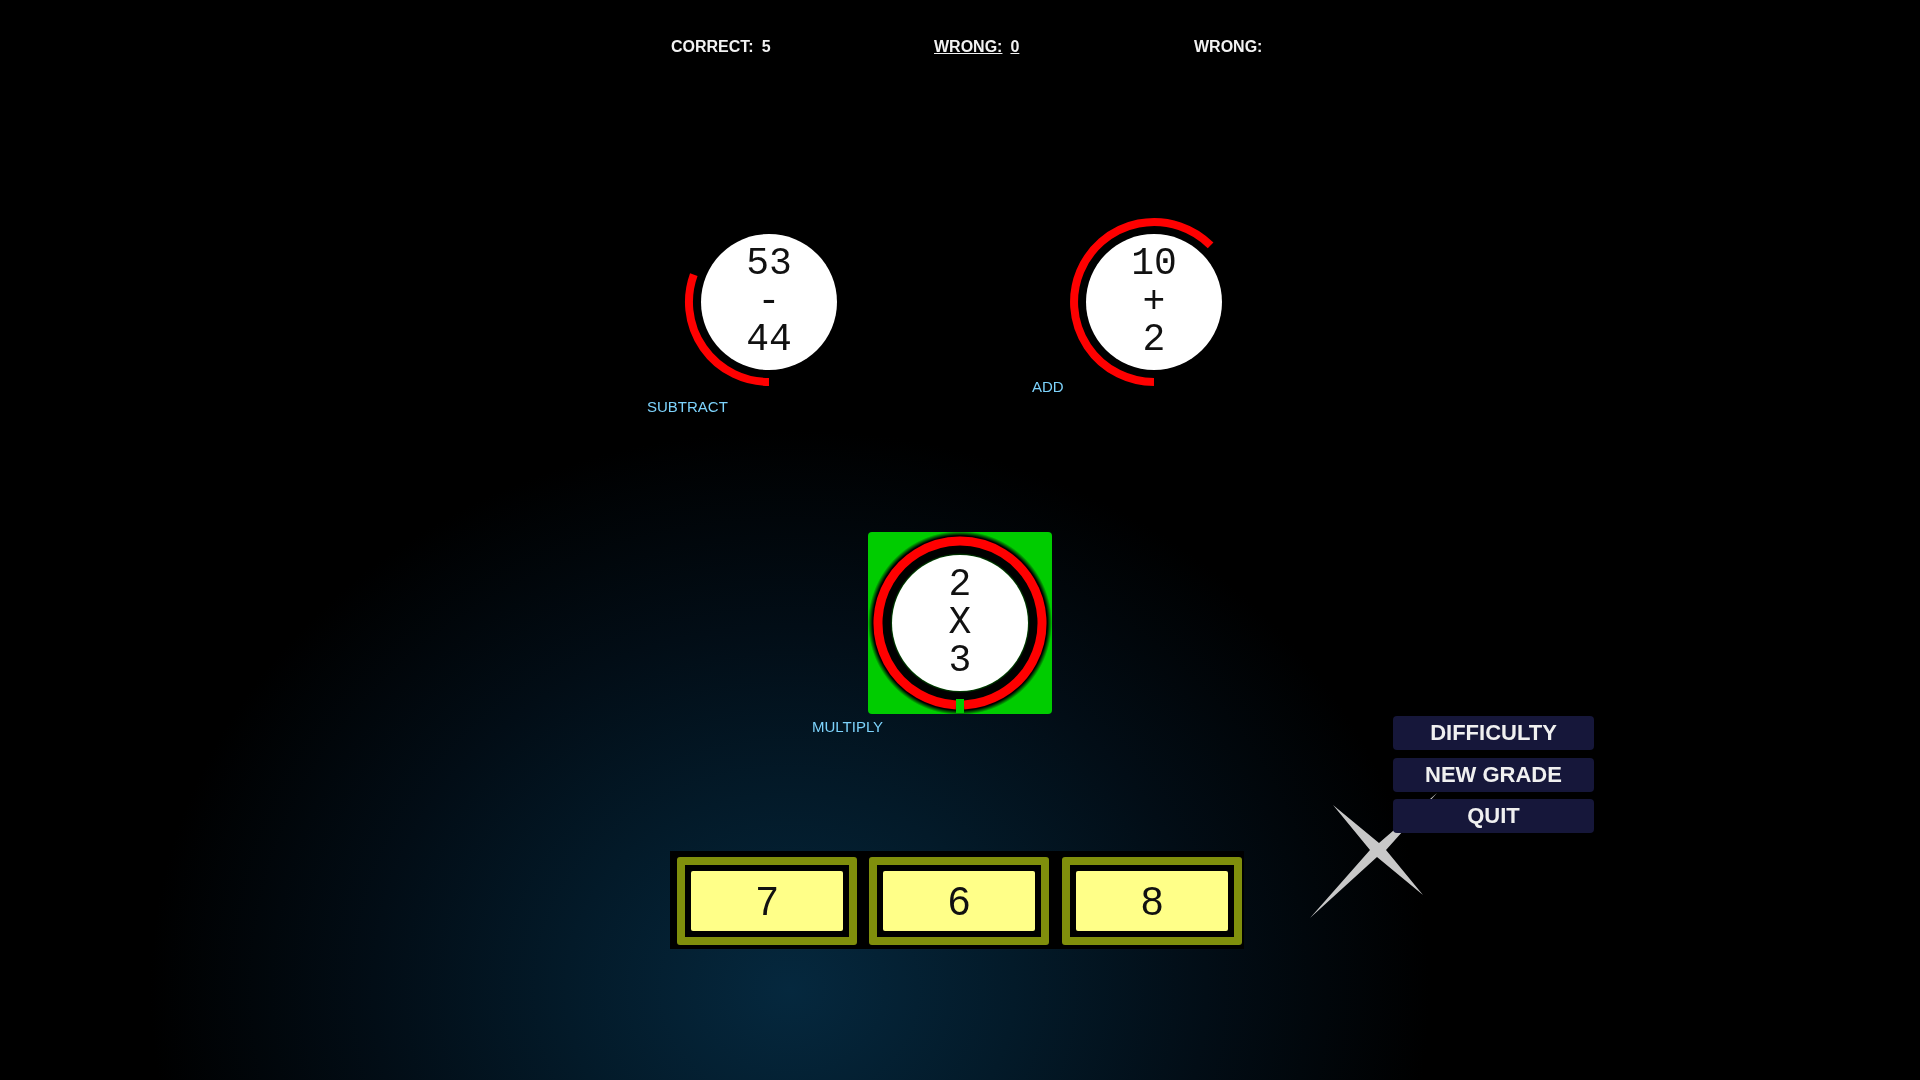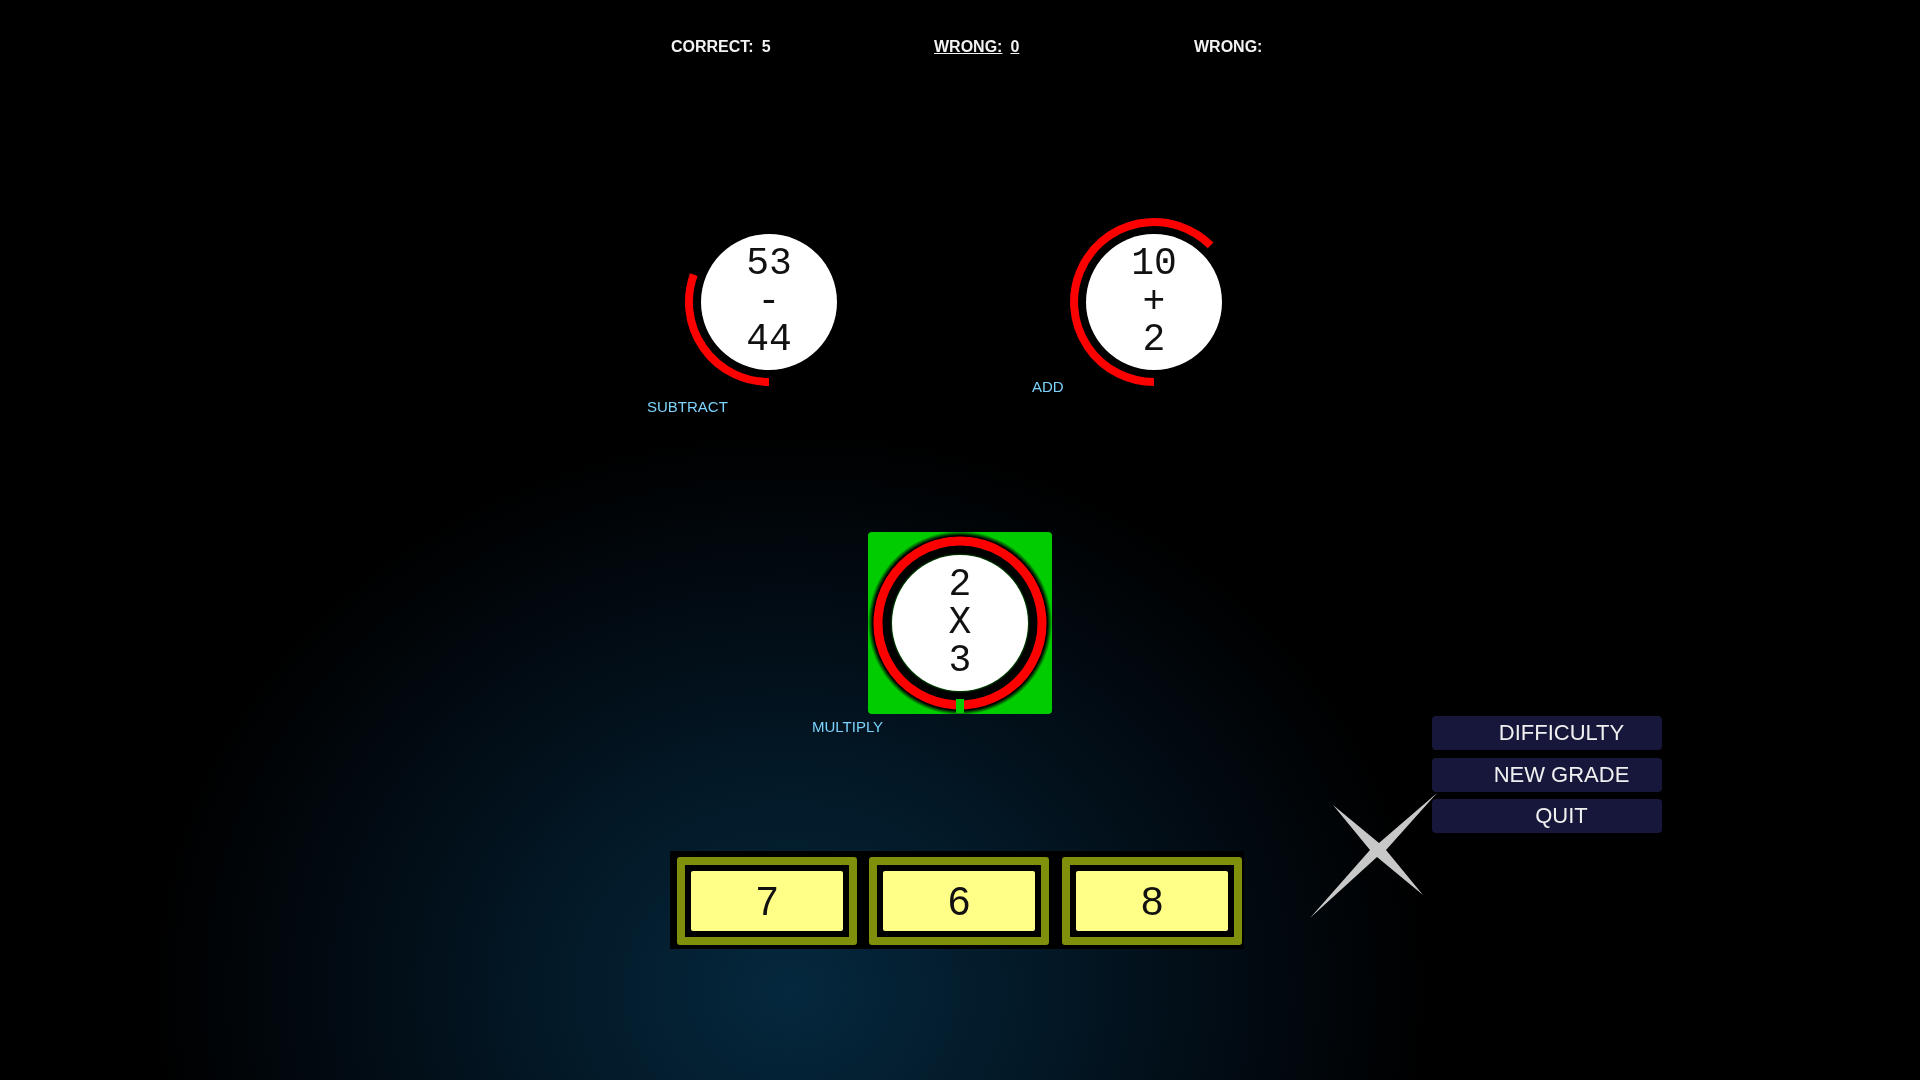--- a/index.html
+++ b/index.html
@@ -26,25 +26,24 @@
     border:8px solid #808f0c; border-radius:3px; background:#000;
     cursor:pointer;
   }
   .ans .face {
     position:absolute; left:6px; top:6px; right:6px; bottom:6px;
     background:#ffff88; border-radius:2px;
     display:flex; align-items:center; justify-content:center;
     color:#111; font-size:40px;
   }
   .menu-btn {
-    position:absolute; left:1432px; width:201px; height:34px;
+    position:absolute; left:1393px; width:201px; height:34px;
     background:#16173a; border-radius:4px; color:#f0f0f0;
-    font-weight:normal; font-size:22px; display:flex; align-items:center; justify-content:center;
+    font-weight:bold; font-size:22px; display:flex; align-items:center; justify-content:center;
     cursor:pointer;
-    padding-left:29px;
   }
   .cursor-star { position:absolute; left:0; top:0; pointer-events:none; }
 </style>
 </head>
 <body>
 
 <div class="score" style="left:660px;">
   <span>CORRECT:</span><span>5</span>
 </div>
 <div class="score" style="left:923px;text-decoration:underline;">

